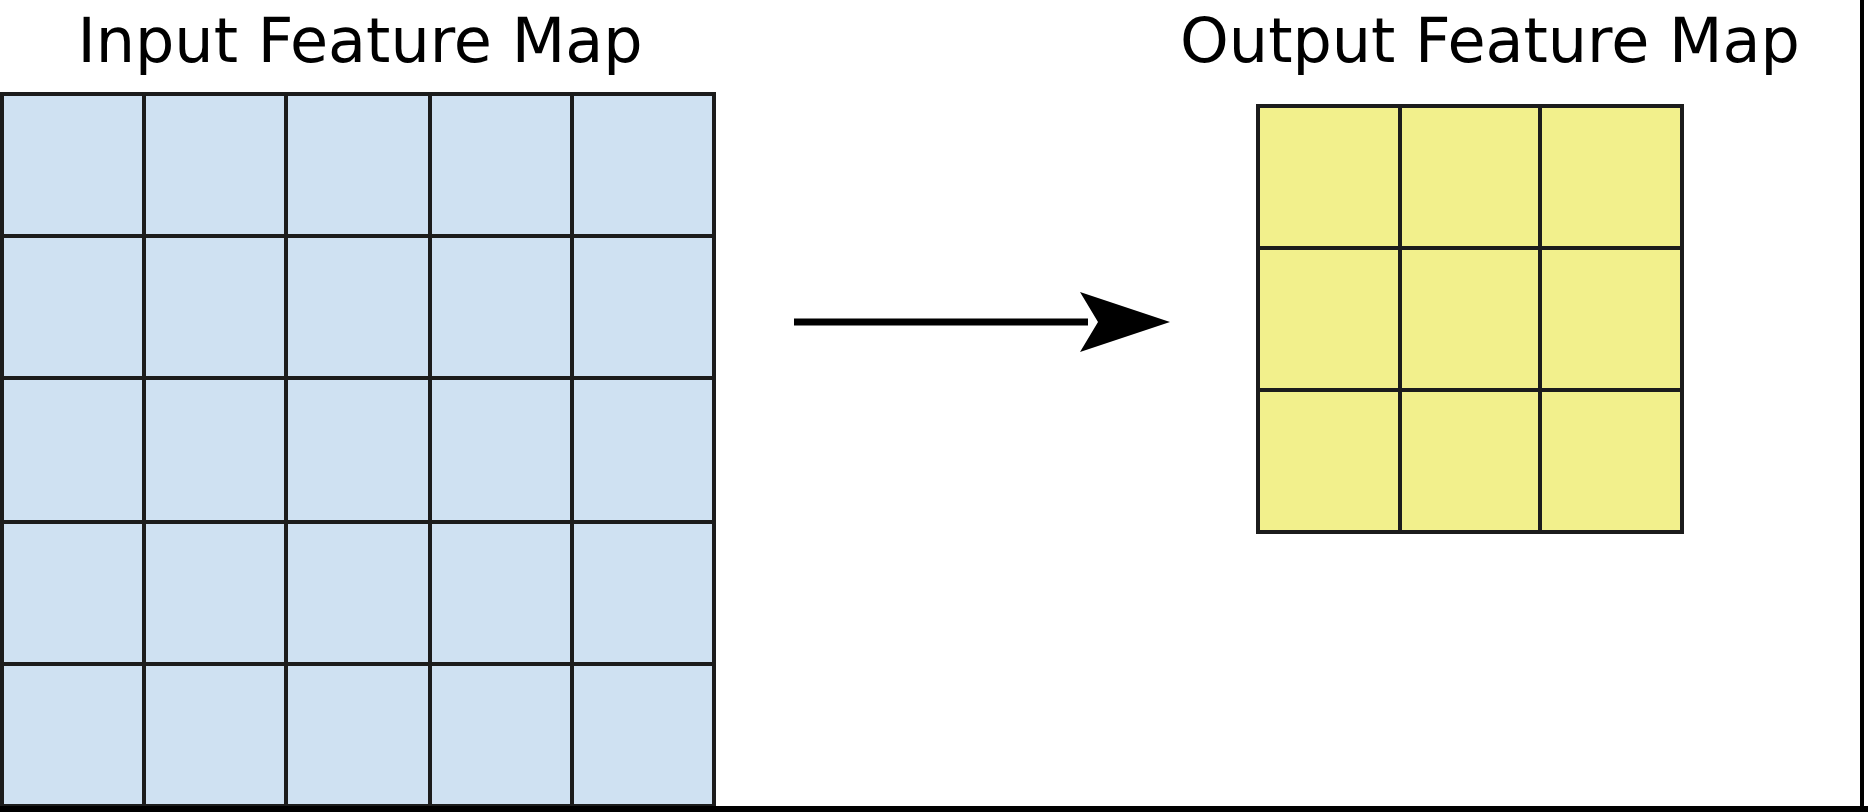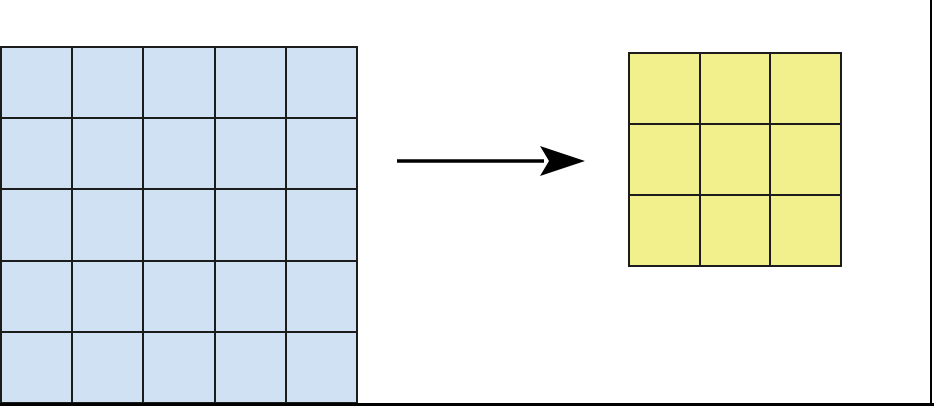--- a/index.html
+++ b/index.html
@@ -73,20 +73,21 @@
     top: 403px;
     width: 934px;
     height: 3px;
   }
 </style>
 </head>
 <body>
 
 <div class="canvas" style="background: rgb(255, 255, 255);">
 
+  <div class="title input-title">Input Feature Map</div>
 
   <div class="grid input-grid" style="grid-template-columns: repeat(5, 1fr); grid-template-rows: repeat(5, 1fr); border-color: rgb(28, 28, 28);">
       <div class="cell" style="background: rgb(207, 225, 242); border-color: rgb(28, 28, 28);"></div>
       <div class="cell" style="background: rgb(207, 225, 242); border-color: rgb(28, 28, 28);"></div>
       <div class="cell" style="background: rgb(207, 225, 242); border-color: rgb(28, 28, 28);"></div>
       <div class="cell" style="background: rgb(207, 225, 242); border-color: rgb(28, 28, 28);"></div>
       <div class="cell" style="background: rgb(207, 225, 242); border-color: rgb(28, 28, 28);"></div>
       <div class="cell" style="background: rgb(207, 225, 242); border-color: rgb(28, 28, 28);"></div>
       <div class="cell" style="background: rgb(207, 225, 242); border-color: rgb(28, 28, 28);"></div>
       <div class="cell" style="background: rgb(207, 225, 242); border-color: rgb(28, 28, 28);"></div>
@@ -107,20 +108,21 @@
       <div class="cell" style="background: rgb(207, 225, 242); border-color: rgb(28, 28, 28);"></div>
       <div class="cell" style="background: rgb(207, 225, 242); border-color: rgb(28, 28, 28);"></div>
       <div class="cell" style="background: rgb(207, 225, 242); border-color: rgb(28, 28, 28);"></div>
     </div>
 
   <svg class="arrow-svg" viewBox="0 0 200 42" xmlns="http://www.w3.org/2000/svg">
     <line x1="5" y1="21" x2="152" y2="21" stroke="#000000" stroke-width="3.5"></line>
     <polygon points="148,6 193,21 148,36 157,21" fill="#000000"></polygon>
   </svg>
 
+  <div class="title output-title">Output Feature Map</div>
 
   <div class="grid output-grid" style="grid-template-columns: repeat(3, 1fr); grid-template-rows: repeat(3, 1fr); border-color: rgb(28, 28, 28);">
       <div class="cell" style="background: rgb(242, 240, 140); border-color: rgb(28, 28, 28);"></div>
       <div class="cell" style="background: rgb(242, 240, 140); border-color: rgb(28, 28, 28);"></div>
       <div class="cell" style="background: rgb(242, 240, 140); border-color: rgb(28, 28, 28);"></div>
       <div class="cell" style="background: rgb(242, 240, 140); border-color: rgb(28, 28, 28);"></div>
       <div class="cell" style="background: rgb(242, 240, 140); border-color: rgb(28, 28, 28);"></div>
       <div class="cell" style="background: rgb(242, 240, 140); border-color: rgb(28, 28, 28);"></div>
       <div class="cell" style="background: rgb(242, 240, 140); border-color: rgb(28, 28, 28);"></div>
       <div class="cell" style="background: rgb(242, 240, 140); border-color: rgb(28, 28, 28);"></div>

